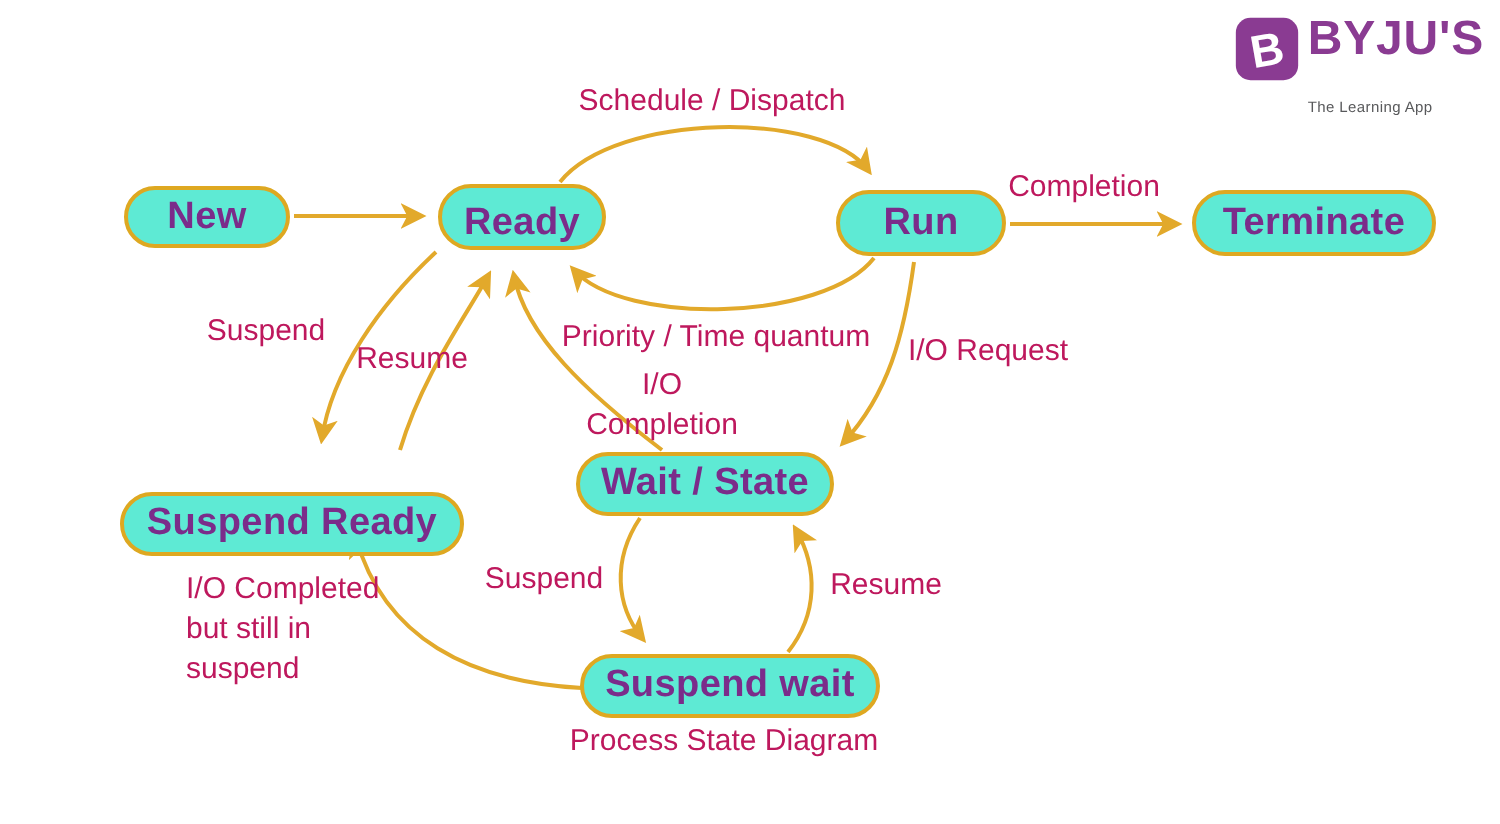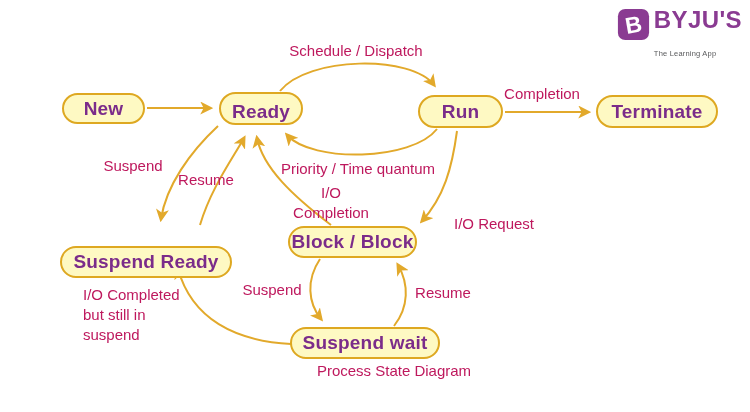--- a/index.html
+++ b/index.html
@@ -5,47 +5,47 @@
   html,body{margin:0;padding:0;}
   body{
     width:750px;height:412px;background:#ffffff;position:relative;
     font-family:"Liberation Sans", sans-serif;overflow:hidden;
   }
   .stage{position:absolute;inset:0;width:750px;height:412px;}
   svg.wires{position:absolute;left:0;top:0;width:750px;height:412px;}
 
   .state{
     position:absolute;display:flex;align-items:center;justify-content:center;
-    background:#fef9c3;border:2px solid #DEA821;border-radius:18px;
+    background:#5eead4;border:2px solid #DEA821;border-radius:18px;
     color:#7B2C8A;font-weight:bold;font-size:19px;box-sizing:border-box;
     letter-spacing:.2px;
   }
   #st-new{left:62px;top:93px;width:83px;height:31px;}
   #st-ready{left:219px;top:92px;width:84px;height:33px;align-items:flex-end;}
   #st-run{left:418px;top:95px;width:85px;height:33px;}
   #st-terminate{left:596px;top:95px;width:122px;height:33px;}
   #st-suspend-ready{left:60px;top:226px;width:172px;height:32px;margin-top:20px;}
   #st-wait-block{left:288px;top:226px;width:129px;height:32px;}
   #st-suspend-wait{left:290px;top:327px;width:150px;height:32px;}
 
   .tlabel{
     position:absolute;color:#be185d;font-size:15px;white-space:nowrap;line-height:20px;
   }
   .ctr{transform:translateX(-50%);text-align:center;}
   #lb-schedule{left:356px;top:41px;}
   #lb-completion{left:542px;top:84px;}
   #lb-preempt{left:358px;top:159px;}
-  #lb-io-request{left:494px;top:166px;margin-top:48px;}
+  #lb-io-request{left:494px;top:166px;}
   #lb-io-completion{left:331px;top:183px;}
   #lb-suspend-left{left:133px;top:156px;}
   #lb-resume-left{left:206px;top:170px;}
   #lb-suspend-bottom{left:272px;top:280px;}
   #lb-resume-bottom{left:443px;top:283px;}
-  #lb-io-completed{left:83px;top:285px;white-space:normal;width:110px;line-height:20px;}
-  #caption{left:362px;top:361px;margin-left:32px;}
+  #lb-io-completed{left:93px;top:285px;white-space:normal;width:110px;line-height:20px;}
+  #caption{left:362px;top:361px;}
 
   .logo{
     position:absolute;top:8px;right:8px;display:flex;align-items:flex-start;gap:4px;
   }
   .logo-text{display:flex;flex-direction:column;line-height:1;}
   .brand{color:#8A3B92;font-weight:bold;font-size:24px;letter-spacing:.4px;}
   .tagline{color:#58595B;font-size:7.5px;margin-top:18px;letter-spacing:.2px;}
 </style>
 </head>
 <body>
@@ -82,21 +82,21 @@
   <div class="state" id="st-run">
     <span>Run</span>
   </div>
   <div class="state" id="st-terminate">
     <span>Terminate</span>
   </div>
   <div class="state" id="st-suspend-ready">
     <span>Suspend Ready</span>
   </div>
   <div class="state" id="st-wait-block">
-    <span>Block / Block</span>
+    <span>Wait / State</span>
   </div>
   <div class="state" id="st-suspend-wait">
     <span>Suspend wait</span>
   </div>
 
   <div class="tlabel ctr" id="lb-schedule">Schedule / Dispatch</div>
   <div class="tlabel ctr" id="lb-completion">Completion</div>
   <div class="tlabel ctr" id="lb-preempt">Priority / Time quantum</div>
   <div class="tlabel ctr" id="lb-io-request">I/O Request</div>
   <div class="tlabel ctr" id="lb-io-completion">

